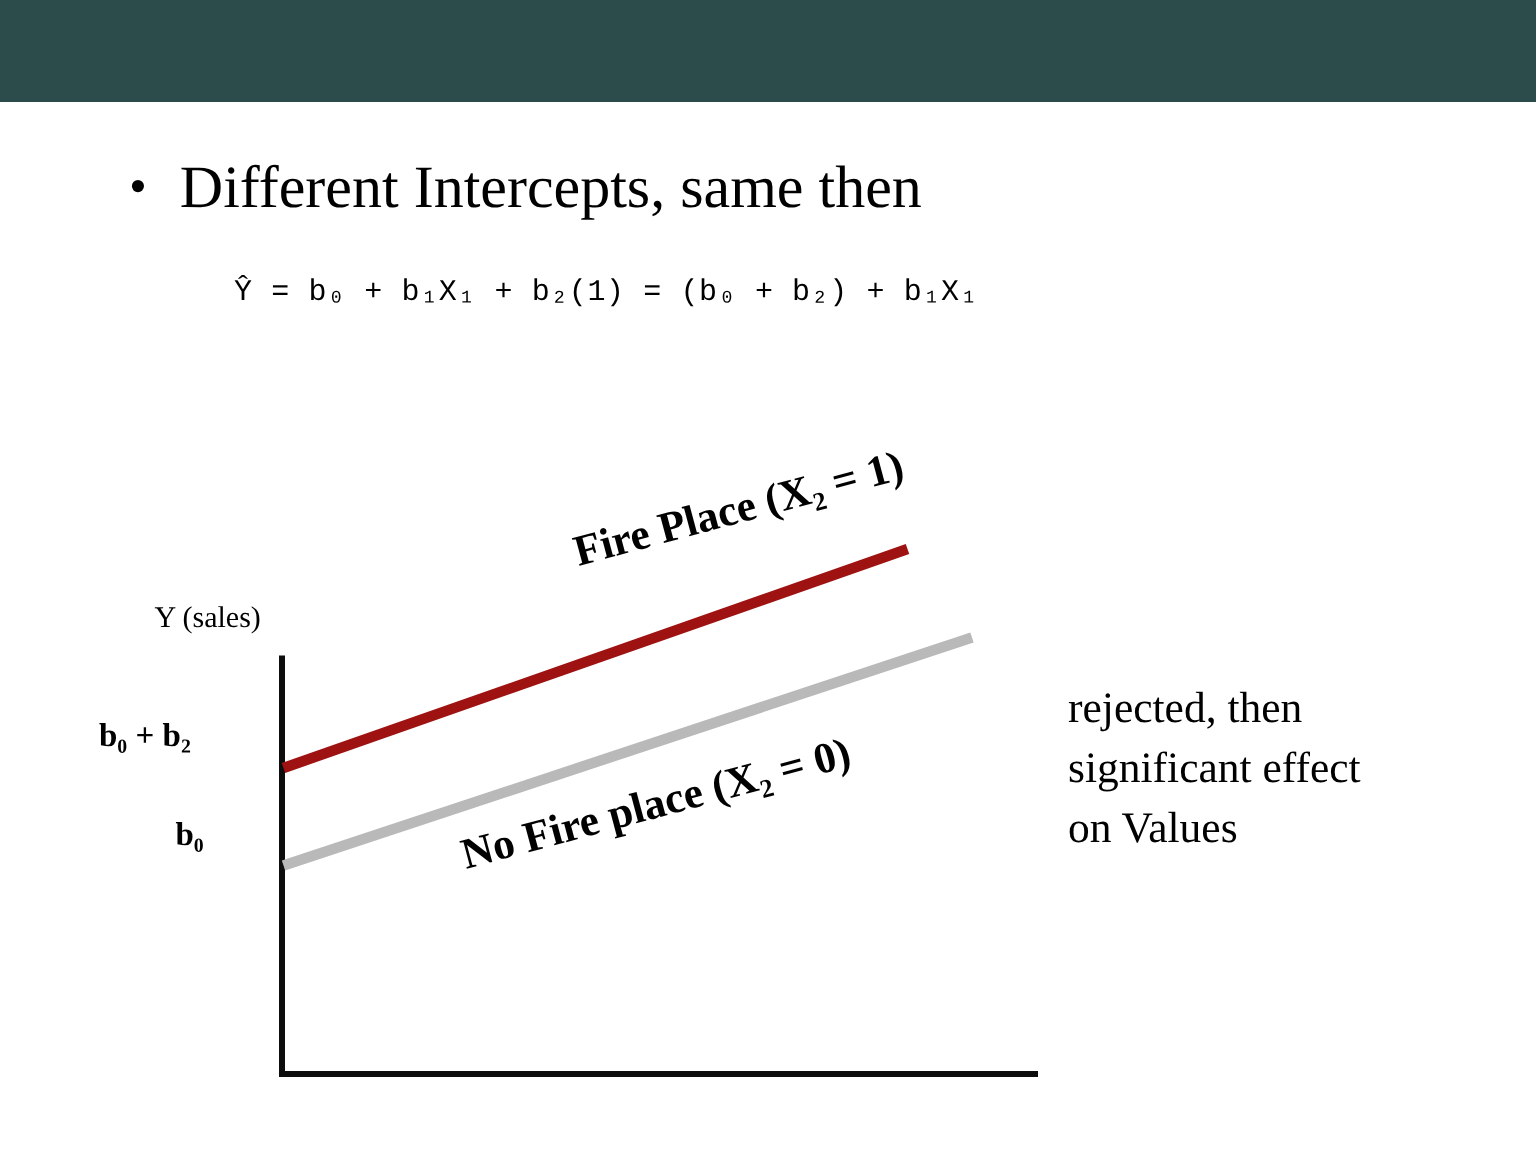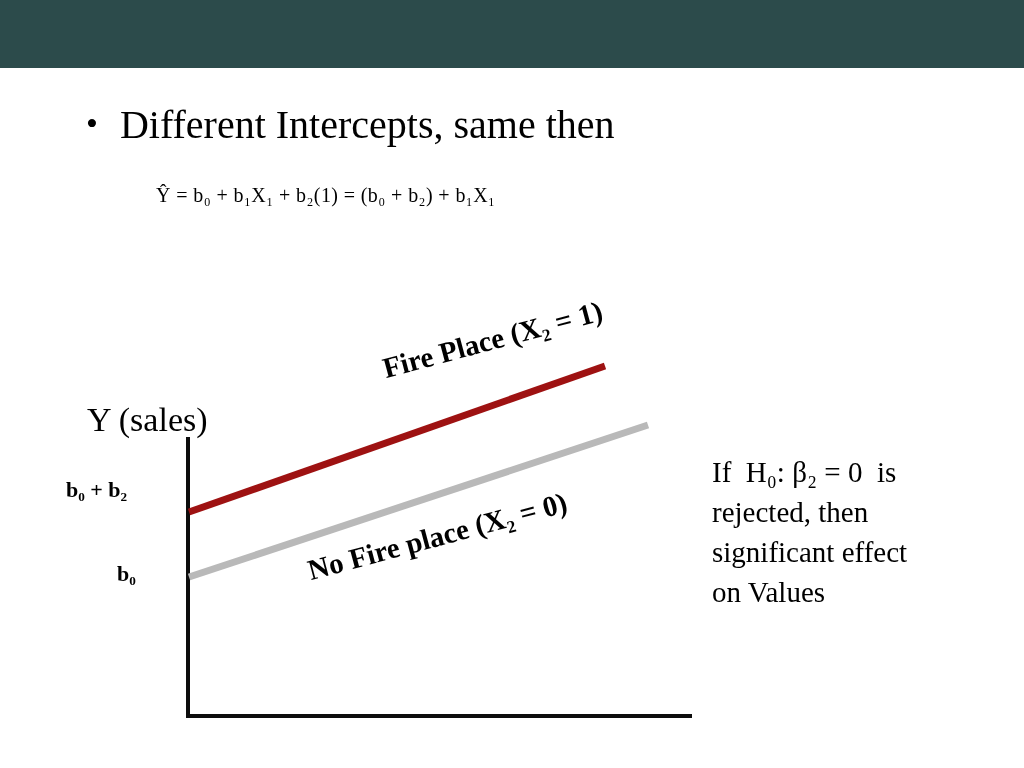--- a/index.html
+++ b/index.html
@@ -30,48 +30,49 @@
     font-size: 34px;
     margin-right: 22px;
     transform: translateY(-3px);
   }
   .eq {
     position: absolute;
     left: 156px;
     font-size: 20px;
     white-space: pre;
     letter-spacing: 0.4px;
+    font-family: Liberation Mono, monospace;
   }
   .eq1 { top: 184px; }
   .eq2 { top: 239px; }
   .eq-label {
     position: absolute;
     left: 540px;
     font-size: 26px;
     font-weight: bold;
     white-space: nowrap;
   }
   .lab1 { top: 177px; }
   .lab2 { top: 229px; }
   .chart-svg { position: absolute; left: 0; top: 0; }
   .axis { stroke: #0d0d0d; stroke-width: 4; }
   .ylabel {
     position: absolute;
-    left: 87px; top: 401px;
-    font-size: 34px;
+    left: 103px; top: 401px;
+    font-size: 20px;
     white-space: nowrap;
   }
   .intercept {
     position: absolute;
     font-size: 22px;
     font-weight: bold;
     white-space: nowrap;
   }
   .intercept.upper { left: 66px; top: 477px; }
-  .intercept.lower { left: 117px; top: 561px; }
+  .intercept.lower { left: 117px; top: 543px; }
   .rot-label {
     position: absolute;
     font-size: 29px;
     font-weight: bold;
     line-height: 36px;
     white-space: nowrap;
     transform-origin: 0 100%;
     transform: rotate(-15deg);
   }
   .rot1 { left: 388px; top: 350px; }
@@ -110,19 +111,18 @@
   </svg>
 
   <div class="ylabel">Y (sales)</div>
   <div class="intercept upper">b₀ + b₂</div>
   <div class="intercept lower">b₀</div>
 
   <div class="rot-label rot1">Fire Place (X₂ = 1)</div>
   <div class="rot-label rot2">No Fire place (X₂ = 0)</div>
 
   <div class="note">
-    <div class="note-line">If  H₀: β₂ = 0  is</div>
     <div class="note-line">rejected, then</div>
     <div class="note-line">significant effect</div>
     <div class="note-line">on Values</div>
   </div>
 
 </div>
 
 </body></html>

